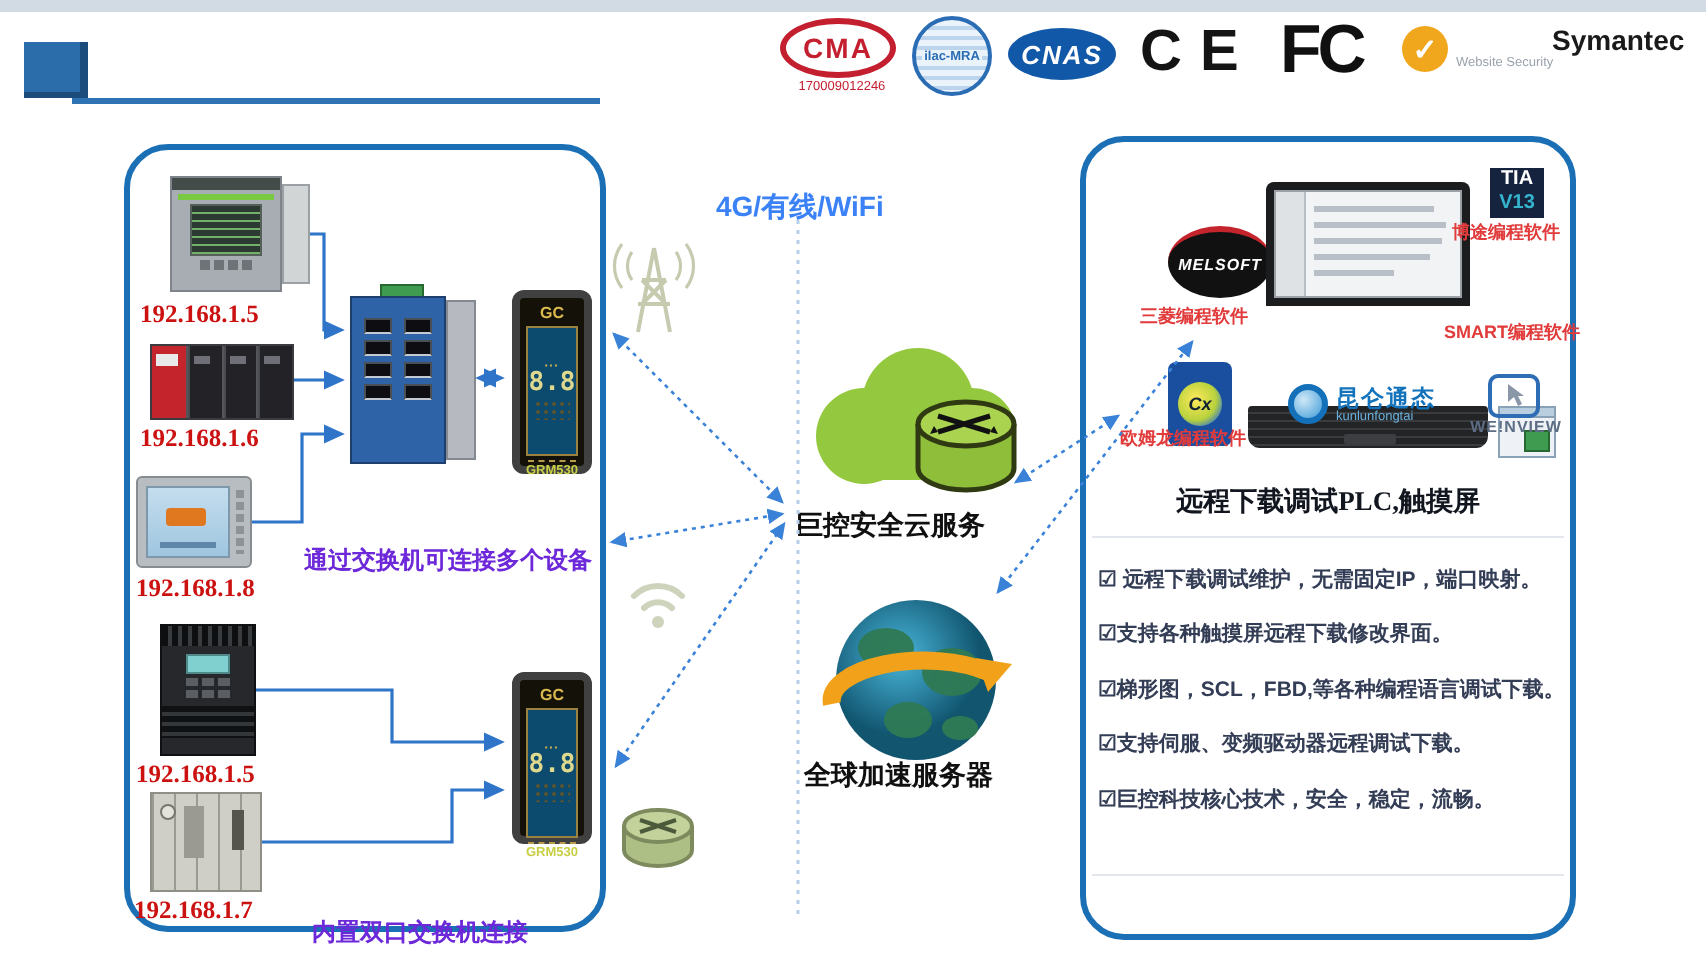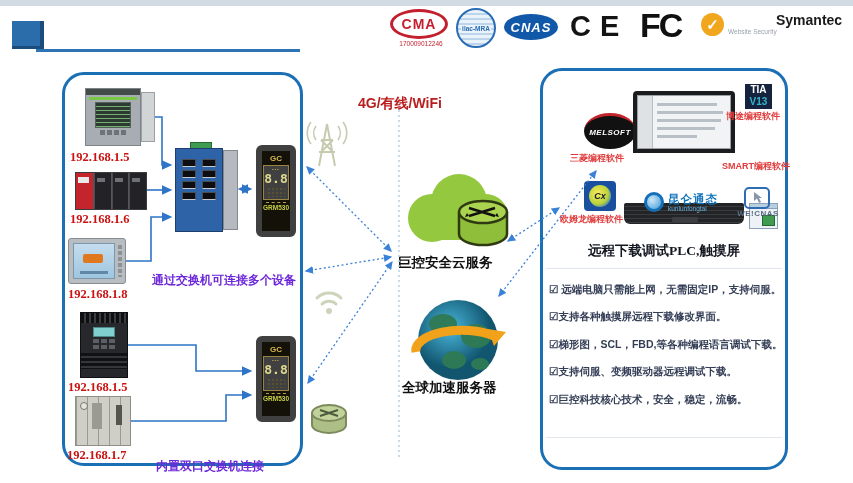--- a/index.html
+++ b/index.html
@@ -80,45 +80,45 @@
   .plc3 s { position:absolute; right:8px; top:8px; width:6px; height:20px; background:#55554e; }
 
   
   .sw-green { left:190px; top:142px; width:22px; height:9px; background:#3f9b4f; border:1px solid #26682f; }
   .switch { left:175px; top:148px; width:48px; height:84px; background:#2f63a8; border:1px solid #1d3f6e; padding:10px 6px 6px; }
   .switch .ports { display:grid; grid-template-columns:1fr 1fr; gap:3px 6px; }
   .switch .ports i { height:8px; background:#0e0e12; border:1px solid #4a4e55; border-bottom-color:#c5cad2; }
   .sw-side { left:223px; top:150px; width:15px; height:80px; background:#b6bac0; border:1px solid #84898f; }
 
   
-  .grm { width:40px; background:#141109; border:6px solid #404040; border-radius:6px; padding:3px 0; text-align:center; }
+  .grm { width:40px; background:#141109; border:4px solid #404040; border-radius:6px; padding:3px 0; text-align:center; }
   .grm1 { left:256px; top:145px; height:92px; }
   .grm2 { left:256px; top:336px; height:86px; }
   .grm .brand { color:#d9b94e; font-size:8px; font-weight:bold; }
-  .grm .scr { width:26px; margin:2px auto; border:1px solid #9a8340; background:#404040; padding:1px 0; }
+  .grm .scr { width:26px; margin:2px auto; border:1px solid #9a8340; background:#0c4a6e; padding:16px 0; }
   .grm .icons { color:#c9b050; font-size:4px; letter-spacing:1px; }
   .grm .digits { color:#ded98e; font-family:"DejaVu Sans Mono", monospace; font-size:13px; font-weight:bold; line-height:14px; }
   .grm .dots { height:10px; margin:1px 3px; background:radial-gradient(#5a512e 0.8px, transparent 1px); background-size:4px 4px; }
   .grm .wave { margin:1px 4px; border-top:1px dashed #b79b4a; }
   .grm .model { color:#c8cf45; font-size:6.5px; font-weight:bold; }
 
   
-  .net-label { left:358px; top:95px; font-size:14px; font-weight:bold; color:#b91c1c; }
+  .net-label { left:358px; top:95px; font-size:14px; font-weight:bold; color:#3b82f6; }
   .cloud-label { left:398px; top:254px; font-size:13.5px; font-weight:bold; color:#101010; }
   .globe-label { left:402px; top:379px; font-size:13.5px; font-weight:bold; color:#101010; }
 
   
   .melsoft { left:584px; top:113px; width:52px; height:36px; background:#111; border-radius:50%; border-top:3px solid #c4242c; display:flex; align-items:center; justify-content:center; color:#fff; font-weight:bold; font-style:italic; font-size:8px; letter-spacing:.5px; }
   .cap-red { color:#e13b3b; font-weight:bold; font-size:9px; }
   .tia { left:745px; top:84px; width:27px; height:25px; background:#16233f; color:#fff; text-align:center; font-weight:bold; font-size:10px; line-height:12px; }
   .tia .v { color:#35b4cd; }
   .smarticon { left:749px; top:132px; width:29px; height:26px; background:#eef2f6; border:1px solid #8aa2b8; position:relative; }
   .smarticon .bar { height:5px; background:#b9cede; border-bottom:1px solid #8aa2b8; }
   .smarticon .grn { position:absolute; right:2px; bottom:2px; width:13px; height:11px; background:#3f9b4f; border:1px solid #26682f; }
-  .omron { left:584px; top:181px; width:32px; height:30px; background:#1a4fa0; border-radius:4px; display:flex; align-items:center; justify-content:center; }
+  .omron { left:584px; top:181px; width:32px; height:42px; background:#1a4fa0; border-radius:4px; display:flex; align-items:center; justify-content:center; }
   .omron i { width:22px; height:22px; border-radius:50%; background:radial-gradient(circle at 40% 40%, #ffe95c, #b8d23c 55%, #3f7ec0 80%); display:flex; align-items:center; justify-content:center; color:#123; font-weight:bold; font-size:9px; font-style:italic; }
   .kl-circle { left:644px; top:192px; width:20px; height:20px; border-radius:50%; border:3px solid #1470b8; background:radial-gradient(circle at 35% 35%, #cfe8f8, #3e9ad6); }
   .kl-name { left:668px; top:192px; font-size:11.5px; font-weight:bold; color:#1273bc; letter-spacing:1px; }
   .kl-sub { left:668px; top:205px; font-size:6.5px; color:#6ab0dc; }
   .wv-icon { left:744px; top:187px; width:26px; height:22px; border:2px solid #2e6db4; border-radius:5px; display:flex; align-items:center; justify-content:center; }
   .wv-name { left:728px; top:209px; width:60px; text-align:center; font-size:8px; font-weight:bold; color:#5d6d85; letter-spacing:.5px; }
 
   
   .lap-scr { left:633px; top:91px; width:102px; height:62px; background:#1b1c1e; border-radius:4px 4px 0 0; padding:4px; }
   .lap-in { width:100%; height:100%; background:#f2f3f4; position:relative; border:1px solid #9aa0a6; }
@@ -370,27 +370,27 @@
 
   <div class="abs kl-circle"></div>
   <div class="abs kl-name">昆仑通态</div>
   <div class="abs kl-sub">kunlunfongtai</div>
 
   <div class="abs wv-icon">
     <svg width="14" height="14">
       <path d="M4,1 L4,10 L7,7.5 L9,12 L11,11 L9,7 L12,7 Z" fill="#8a97a8"></path>
     </svg>
   </div>
-  <div class="abs wv-name">WE!CNAS</div>
+  <div class="abs wv-name">WE!NVIEW</div>
 
   <div class="abs rp-heading">远程下载调试PLC,触摸屏</div>
   <div class="abs rp-rule" style="left:546px; top:268px; width:236px;"></div>
 
   <div class="abs bullets">
-    <div>☑ 远端电脑只需能上网，无需固定IP，支持伺服。</div>
+    <div>☑ 远程下载调试维护，无需固定IP，端口映射。</div>
     <div>☑支持各种触摸屏远程下载修改界面。</div>
     <div>☑梯形图，SCL，FBD,等各种编程语言调试下载。</div>
     <div>☑支持伺服、变频驱动器远程调试下载。</div>
     <div>☑巨控科技核心技术，安全，稳定，流畅。</div>
   </div>
   <div class="abs rp-rule" style="left:546px; top:437px; width:236px;"></div>
 
   <svg class="overlay" width="853" height="483">
     <defs>
       <marker id="mS" markerWidth="8" markerHeight="8" refX="5" refY="3" orient="auto-start-reverse">

